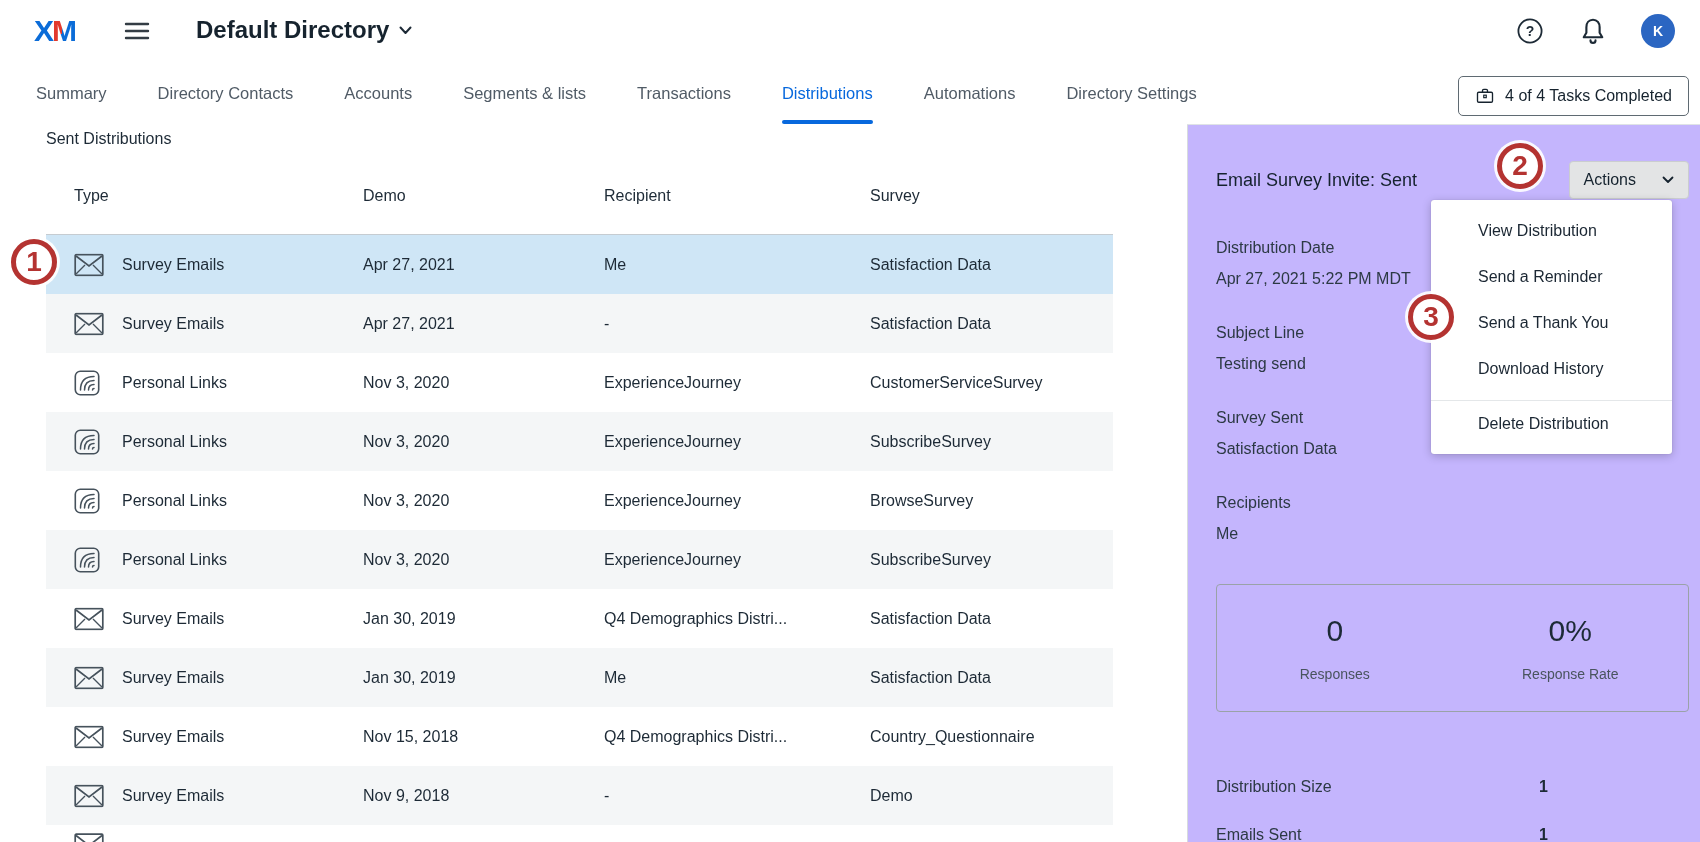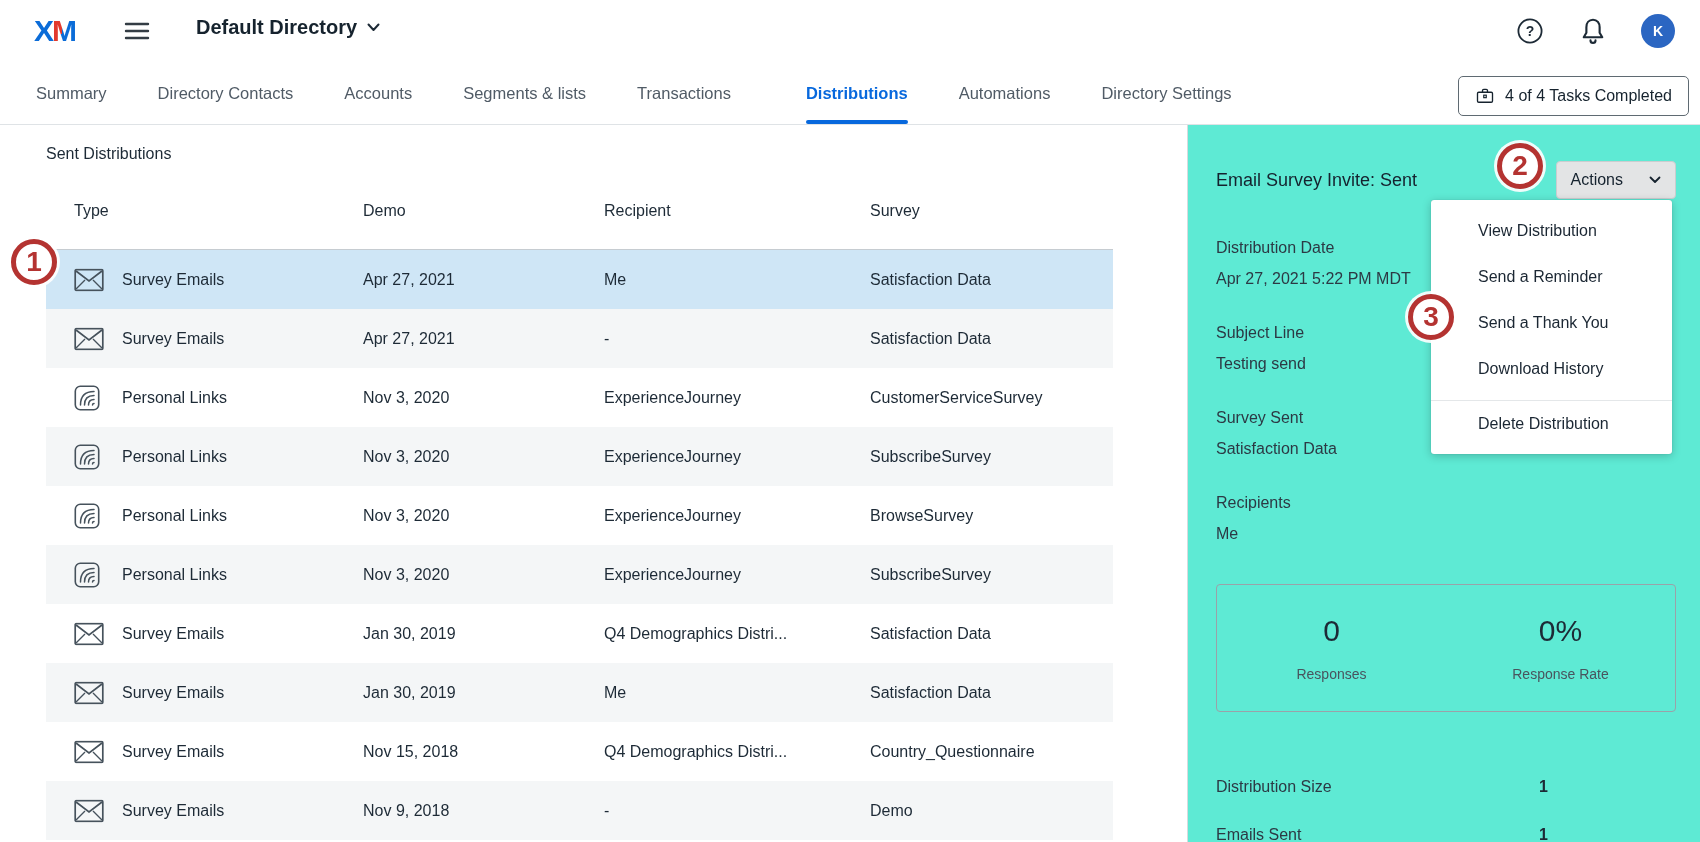--- a/index.html
+++ b/index.html
@@ -23,59 +23,59 @@
   .logo .lx{color:#0b6cd8;}
   .logo .lm{color:#0b6cd8;}
   @supports ((-webkit-background-clip:text)){
     .logo .lm{
       background:linear-gradient(100deg,#e23a2e 0%,#e23a2e 45%,#0b6cd8 45%);
       -webkit-background-clip:text;background-clip:text;color:transparent;
     }
   }
   .hamburger{position:absolute;left:124px;top:21px;cursor:pointer;}
   .dir-select{position:absolute;left:196px;top:16px;display:flex;align-items:center;gap:10px;cursor:pointer;}
-  .dir-label{font-size:20px;font-weight:bold;color:#16232e;}
+  .dir-label{font-size:24px;font-weight:bold;color:#16232e;}
   .icon-btn{position:absolute;top:16px;width:30px;height:30px;cursor:pointer;}
   .help-btn{left:1515px;}
   .bell-btn{left:1578px;}
   .avatar{position:absolute;left:1641px;top:14px;width:34px;height:34px;border-radius:50%;
     background:var(--avatar);color:#fff;display:flex;align-items:center;justify-content:center;
     font-size:14px;font-weight:bold;cursor:pointer;}
 
   
   .tabbar{position:absolute;top:63px;left:0;right:0;height:62px;border-bottom:1px solid #dfe3e6;
     display:flex;align-items:stretch;padding-left:36px;column-gap:51px;background:#fff;}
   .tab{display:flex;align-items:center;color:#505b66;font-size:16.5px;position:relative;cursor:pointer;white-space:nowrap;}
-  .tab.active{color:var(--accent);font-weight:bold;margin-left:24px;}
+  .tab.active{color:var(--accent);font-weight:normal;}
   .tab.active::after{content:"";position:absolute;left:0;right:0;bottom:0;height:4px;background:var(--accent);border-radius:2px;}
   .tasks-btn{position:absolute;right:11px;top:76px;height:40px;display:flex;align-items:center;gap:10px;
     padding:0 16px;border:1px solid #5f6a72;border-radius:5px;background:#fff;cursor:pointer;
     font-size:16px;color:#16232e;}
 
   
-  .left-panel{position:absolute;top:139px;left:0;width:1187px;bottom:0;background:#fff;}
+  .left-panel{position:absolute;top:124px;left:0;width:1187px;bottom:0;background:#fff;}
   .section-title{position:absolute;left:46px;top:6px;font-size:16px;color:#1d2a36;}
   .tbl-header{position:absolute;left:46px;top:63px;width:1067px;height:48px;border-bottom:1px solid #c6ccd1;}
   .tbl-header span{position:absolute;top:0;font-size:16px;color:#1d2a36;}
   .h-type{left:28px;} .h-date{left:317px;} .h-recipient{left:558px;} .h-survey{left:824px;}
   .tbl-rows{position:absolute;left:46px;top:111px;width:1067px;}
   .t-row{position:relative;height:59px;background:#fff;cursor:pointer;}
   .t-row:nth-of-type(even){background:#f4f6f7;}
   .t-row.selected{background:var(--selected-row);}
   .t-row .cell{position:absolute;top:50%;transform:translateY(-50%);font-size:16px;color:#1d2a36;white-space:nowrap;}
   .icon-cell{left:28px;width:30px;}
   .c-type{left:76px;} .c-date{left:317px;} .c-recipient{left:558px;} .c-survey{left:824px;}
   .t-row-partial{position:absolute;left:46px;top:701px;width:1067px;height:59px;background:#fff;}
   .t-row-partial .icon-cell{position:absolute;left:28px;top:8px;transform:none;}
 
   
   .v-divider{position:absolute;left:1187px;top:125px;bottom:0;width:1px;background:#d7dbde;}
 
   
-  .right-panel{position:absolute;left:1188px;right:0;top:125px;bottom:0;padding:0 24px 0 28px;background:#5eead4;}
+  .right-panel{position:absolute;left:1188px;right:0;top:125px;bottom:0;padding:0 11px 0 28px;background:#c4b5fd;}
   .detail-header{margin-top:35px;height:40px;display:flex;align-items:center;justify-content:space-between;}
   .detail-title{font-size:18px;color:#15222e;}
   .actions-btn{height:38px;padding:0 14px;background:#e3e4e5;border:1px solid #cacdcf;border-radius:4px;
     display:flex;align-items:center;gap:26px;font-size:16px;color:#15222e;cursor:pointer;}
   .fields{margin-top:3px;}
   .field{margin-top:36px;}
   .fields .field:first-of-type{margin-top:39px;}
   .f-label{font-size:16px;line-height:18px;color:#2c3944;}
   .f-value{font-size:16px;line-height:18px;color:#2c3944;margin-top:13px;white-space:nowrap;overflow:hidden;}
   .stats-box{margin-top:41px;height:128px;border:1px solid #9aa2a8;border-radius:4px;display:flex;}

